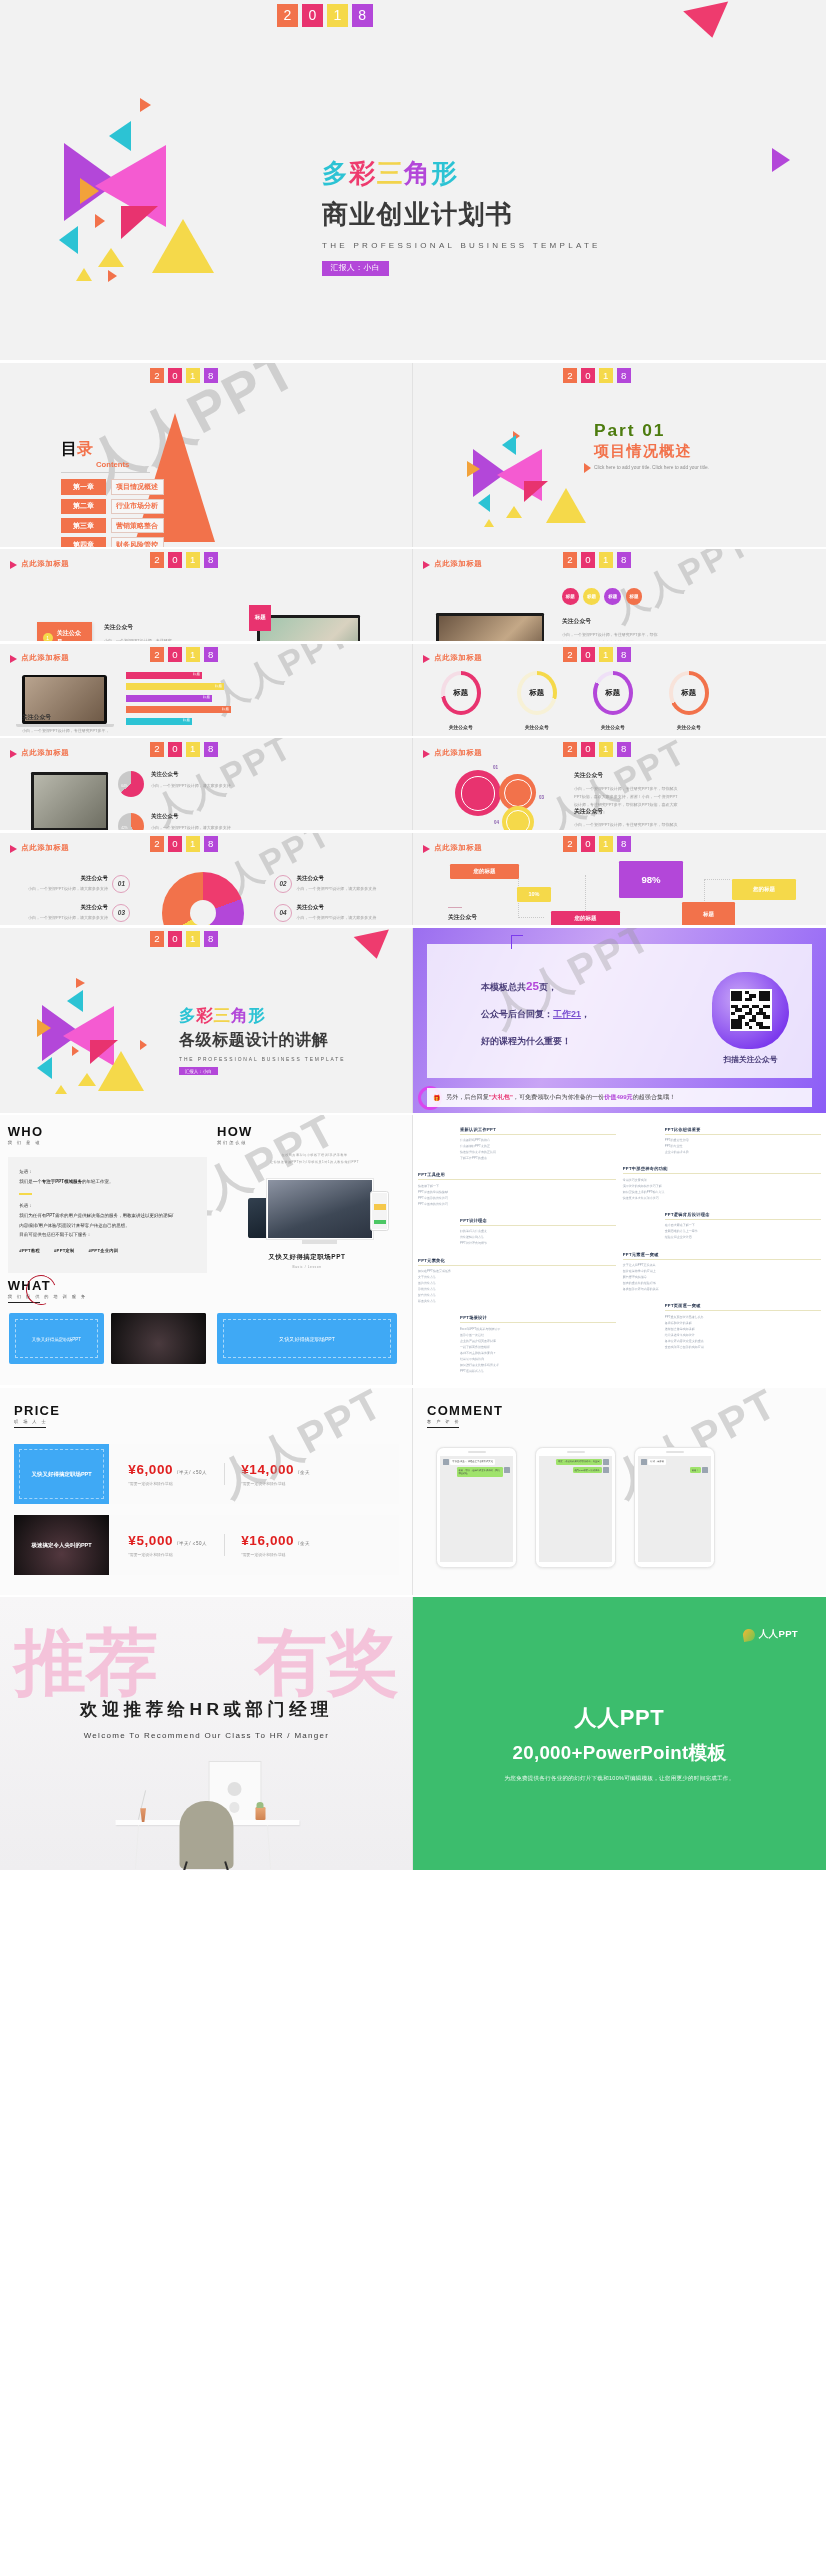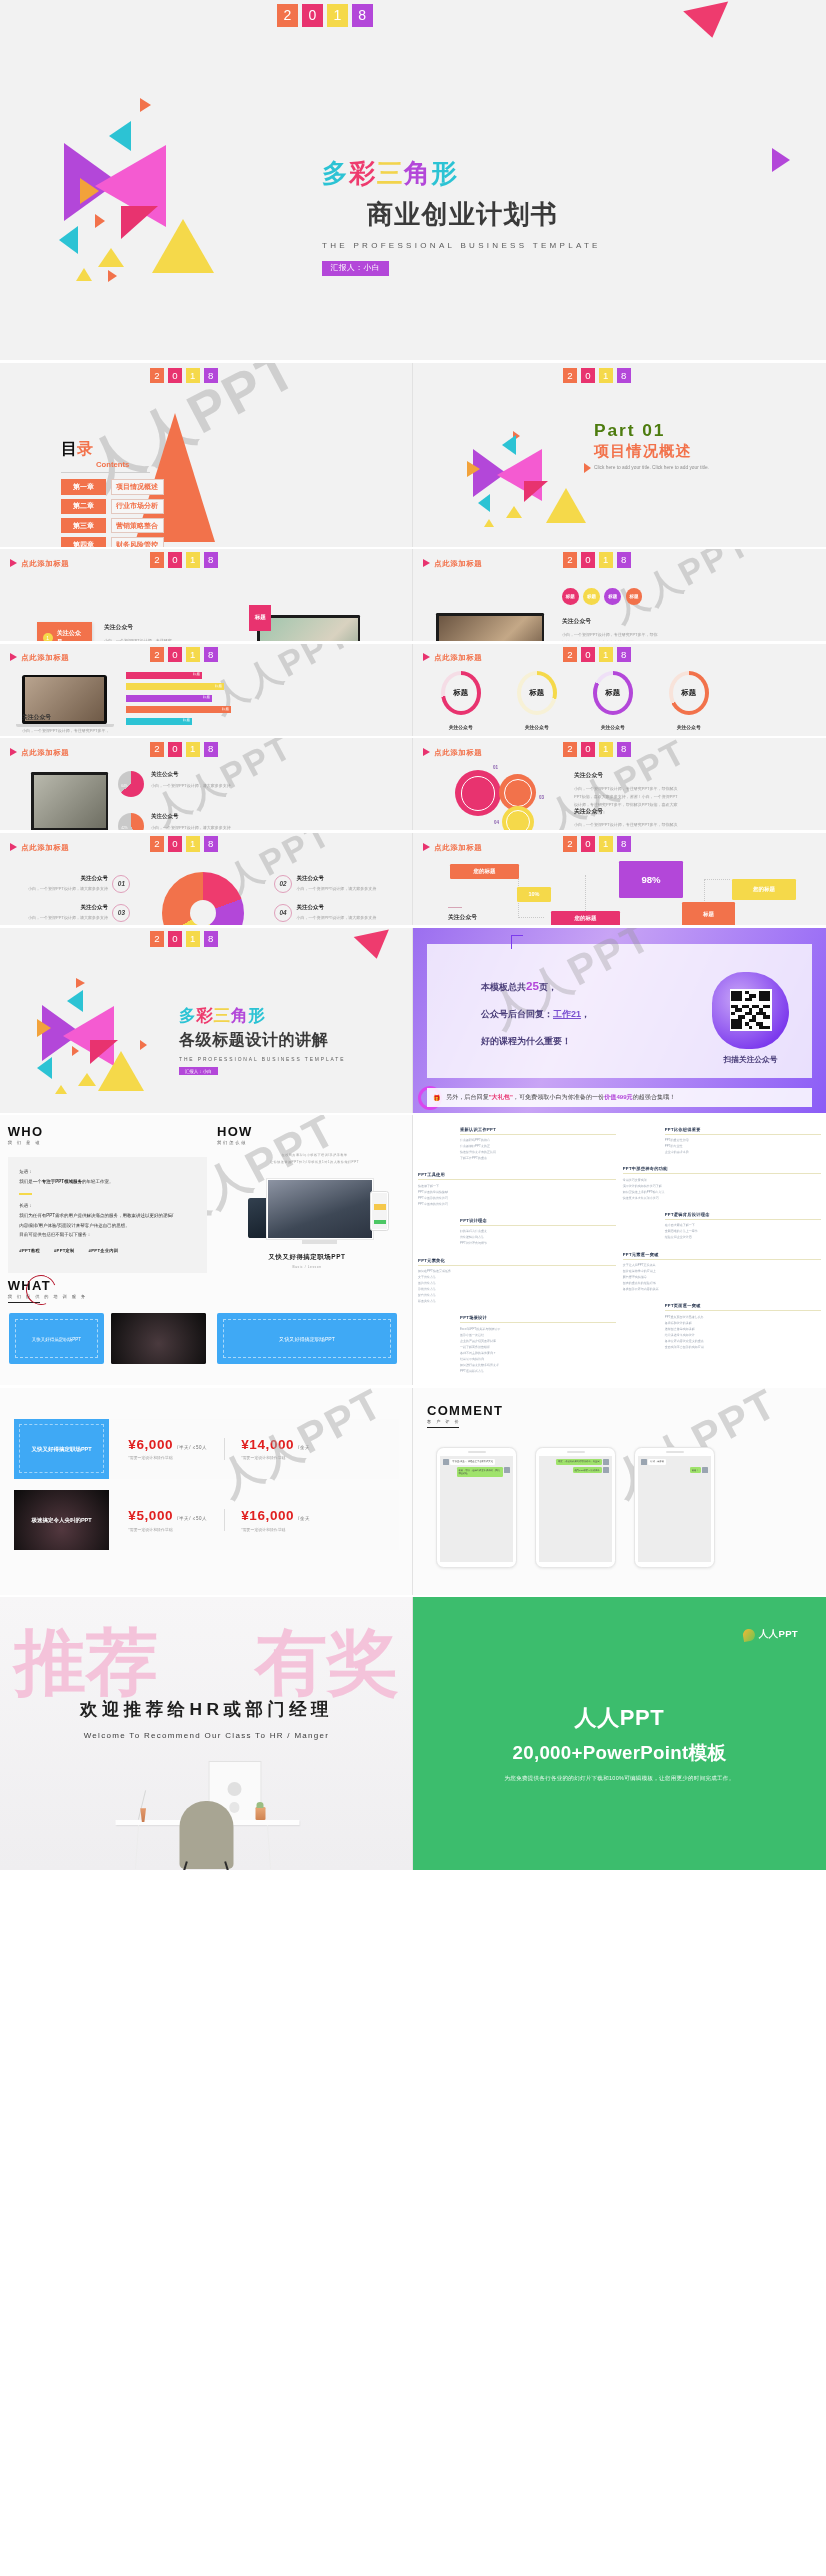--- a/index.html
+++ b/index.html
@@ -45,42 +45,42 @@
   #cover { height: 360px; }
   #cover .badges { position: absolute; top: 3.9px; left: 277px; }
   .cover-text { position: absolute; left: 322px; top: 156px; }
   .cover-title1 { font-size: 26px; font-weight: bold; letter-spacing: 1.3px; }
   .c-teal { color: #2cc3d4; }
   .c-pink { color: #ee3b6e; }
   .c-yell { color: #f2d44c; }
   .c-purp { color: #b347d9; }
   .cover-title2 {
     font-size: 26px; font-weight: bold; color: #3a3a3a;
-    letter-spacing: 1.3px; margin-top: 6.4px; margin-left: 45px;
+    letter-spacing: 1.3px; margin-top: 6.4px;
   }
   .cover-sub {
     font-size: 8px; color: #5b5b5b; letter-spacing: 3.3px;
     margin-top: 9px;
   }
   .cover-pill {
     display: inline-block; background: #b347d9; color: #fff;
     font-size: 7.7px; padding: 2.6px 8.4px; margin-top: 10.3px; letter-spacing: 0.6px;
   }
 
   
   .wm {
     position: absolute; color: rgba(170,170,170,.48);
     font-size: 55px; font-weight: bold; letter-spacing: 2.6px;
     transform: rotate(-28deg); pointer-events: none; user-select: none;
     white-space: nowrap;
   }
   .wm2 { font-size: 35px; }
 
   
-  .sec-hd { position: absolute; left: 10.3px; top: 9.6px; display: flex; align-items: flex-start; gap: 3.9px; }
+  .sec-hd { position: absolute; left: 10.3px; top: 9.6px; display: flex; align-items: flex-end; gap: 3.9px; }
   .sec-hd .play {
     width: 0; height: 0;
     border-left: 7px solid #e8336f;
     border-top: 4.5px solid transparent;
     border-bottom: 4.5px solid transparent;
   }
   .sec-hd .txt { font-size: 7.4px; font-weight: bold; color: #f2724b; letter-spacing: 0.6px; }
 
   
   .toc { position: absolute; left: 61px; top: 76px; }
@@ -1019,20 +1019,25 @@
         </div>
       </div>
     </div>
   </div>
   <div class="sep-h"></div>
 
   <div class="row">
     <div class="doc" style="width:413px;height:207px;padding:15.4px 14px">
       <div class="sep-v"></div>
       <div class="wm" style="left:212px;top:26px;font-size:42px">人人PPT</div>
+      <div>
+        <div class="doc-en">PRICE</div>
+        <div class="doc-cn">职 场 人 士</div>
+        <div class="doc-rule"></div>
+      </div>
       <div style="margin-top:15.4px">
         <div class="price-row">
           <div class="price-thumb" style="background:#3fa9f5">
             <div style="position:absolute;inset:5.1px;border:1.3px dashed rgba(255,255,255,.5)"></div>
             <div class="cap">又快又好得搞定职场PPT</div>
           </div>
           <div class="price-nums">
             <div><span class="pnum">¥6,000</span><span class="punit">/半天/ ≤50人</span><div class="pnote" style="margin-top:3.9px">*需要一定设计和操作基础</div></div>
             <div class="pdiv"></div>
             <div><span class="pnum">¥14,000</span><span class="punit">/全天</span><div class="pnote" style="margin-top:3.9px">*需要一定设计和操作基础</div></div>

